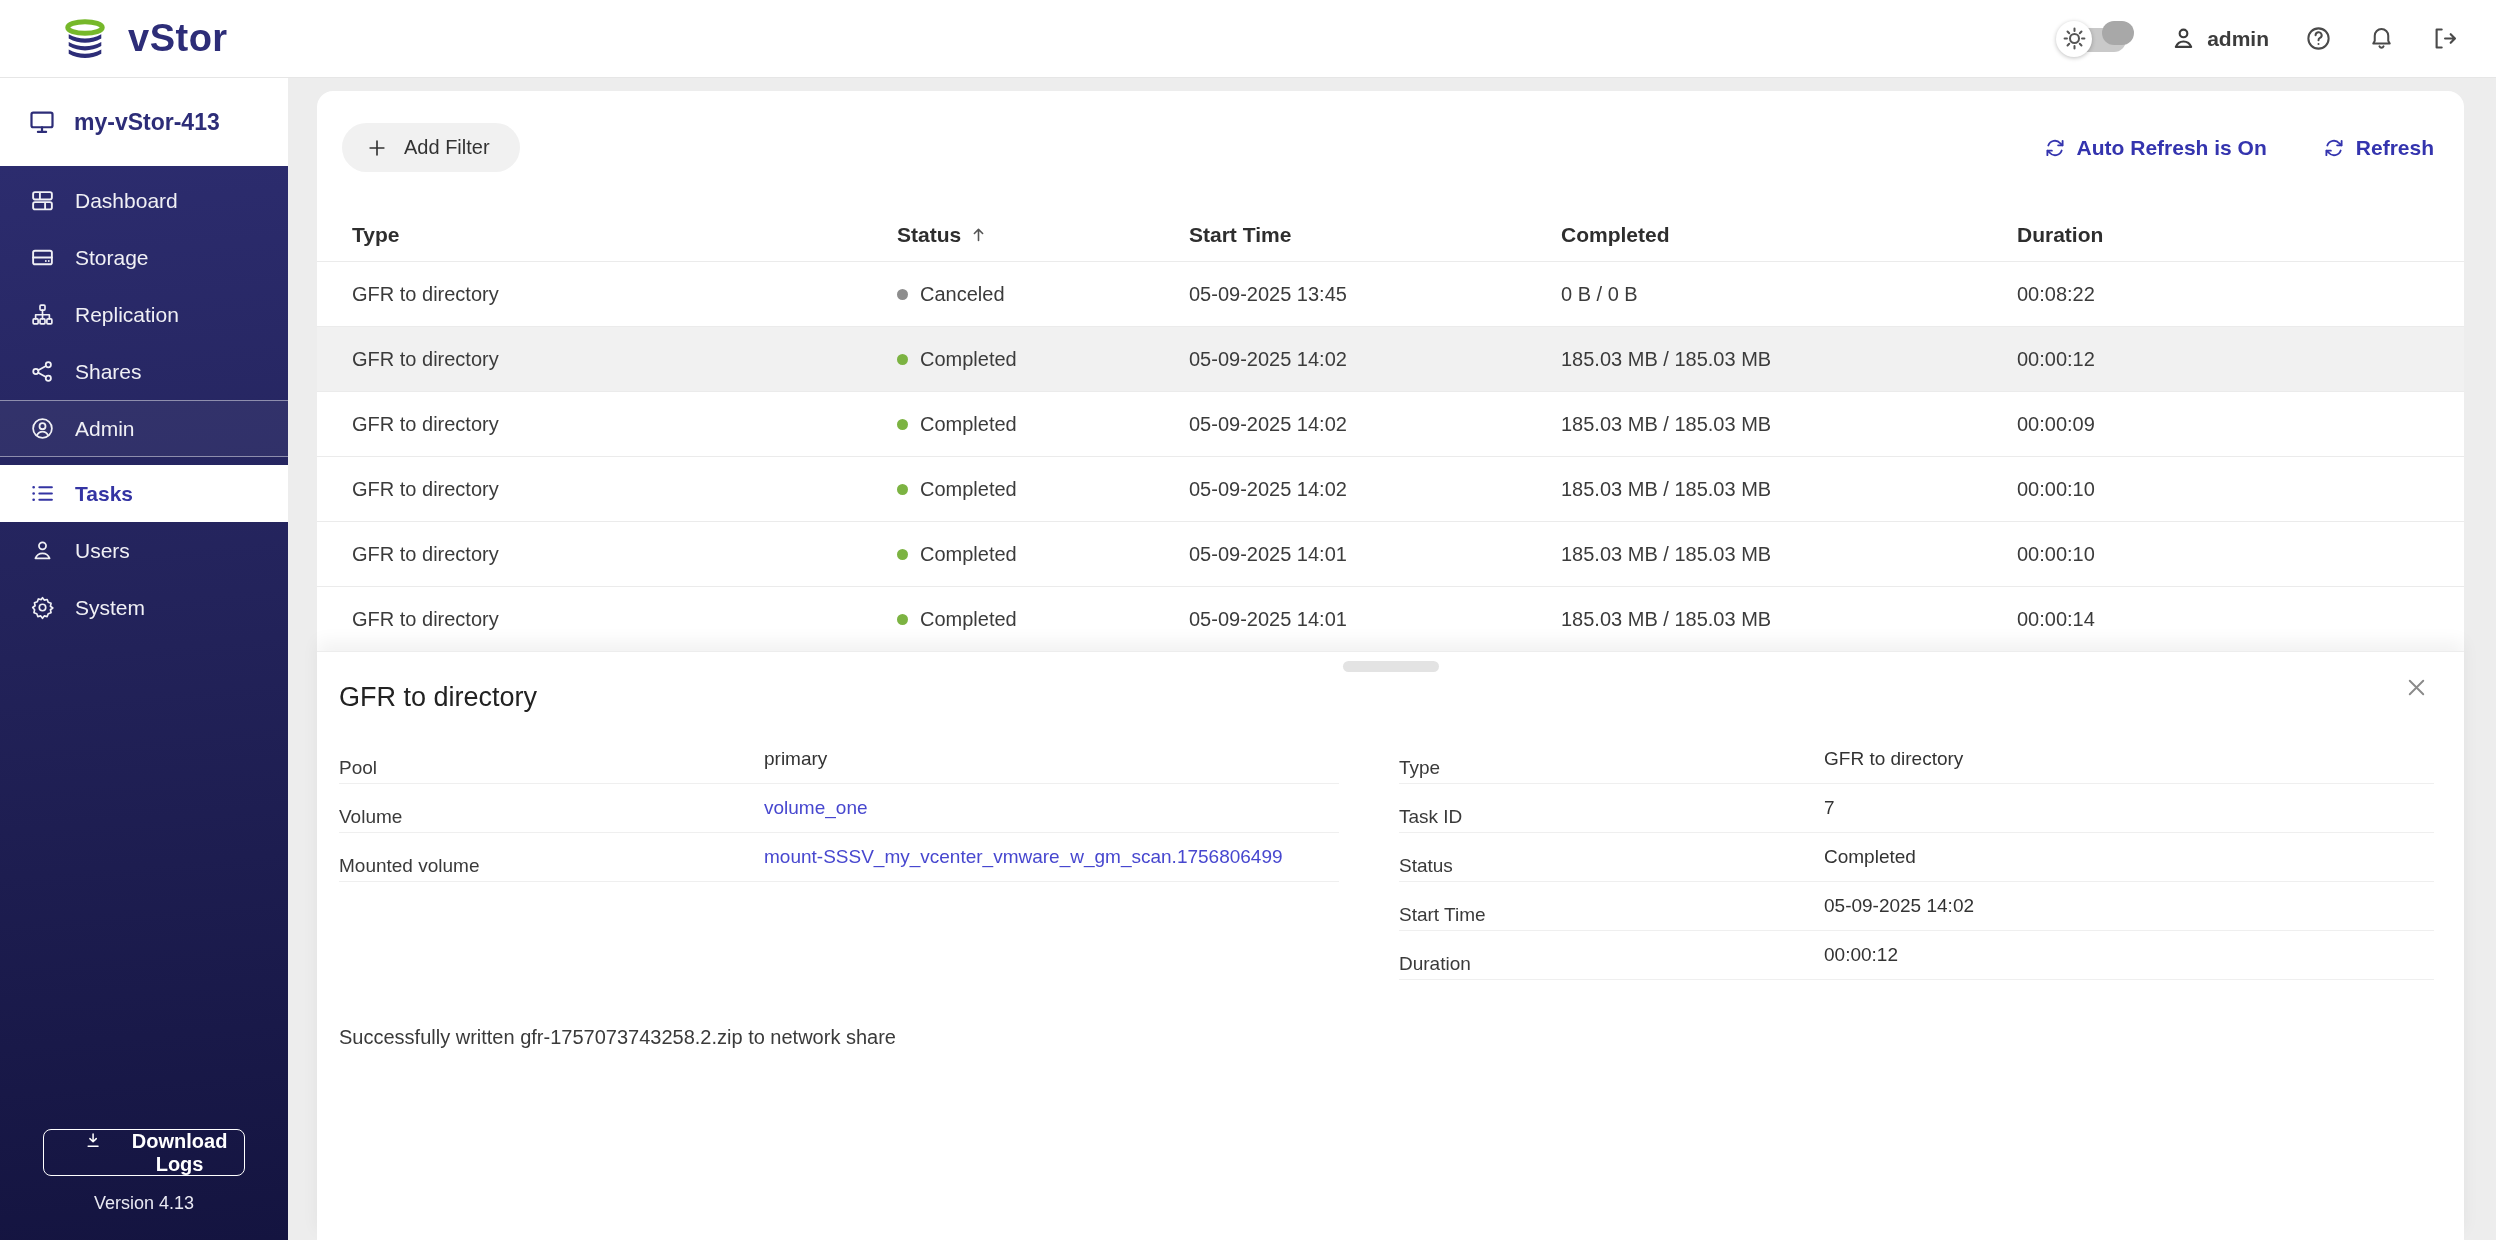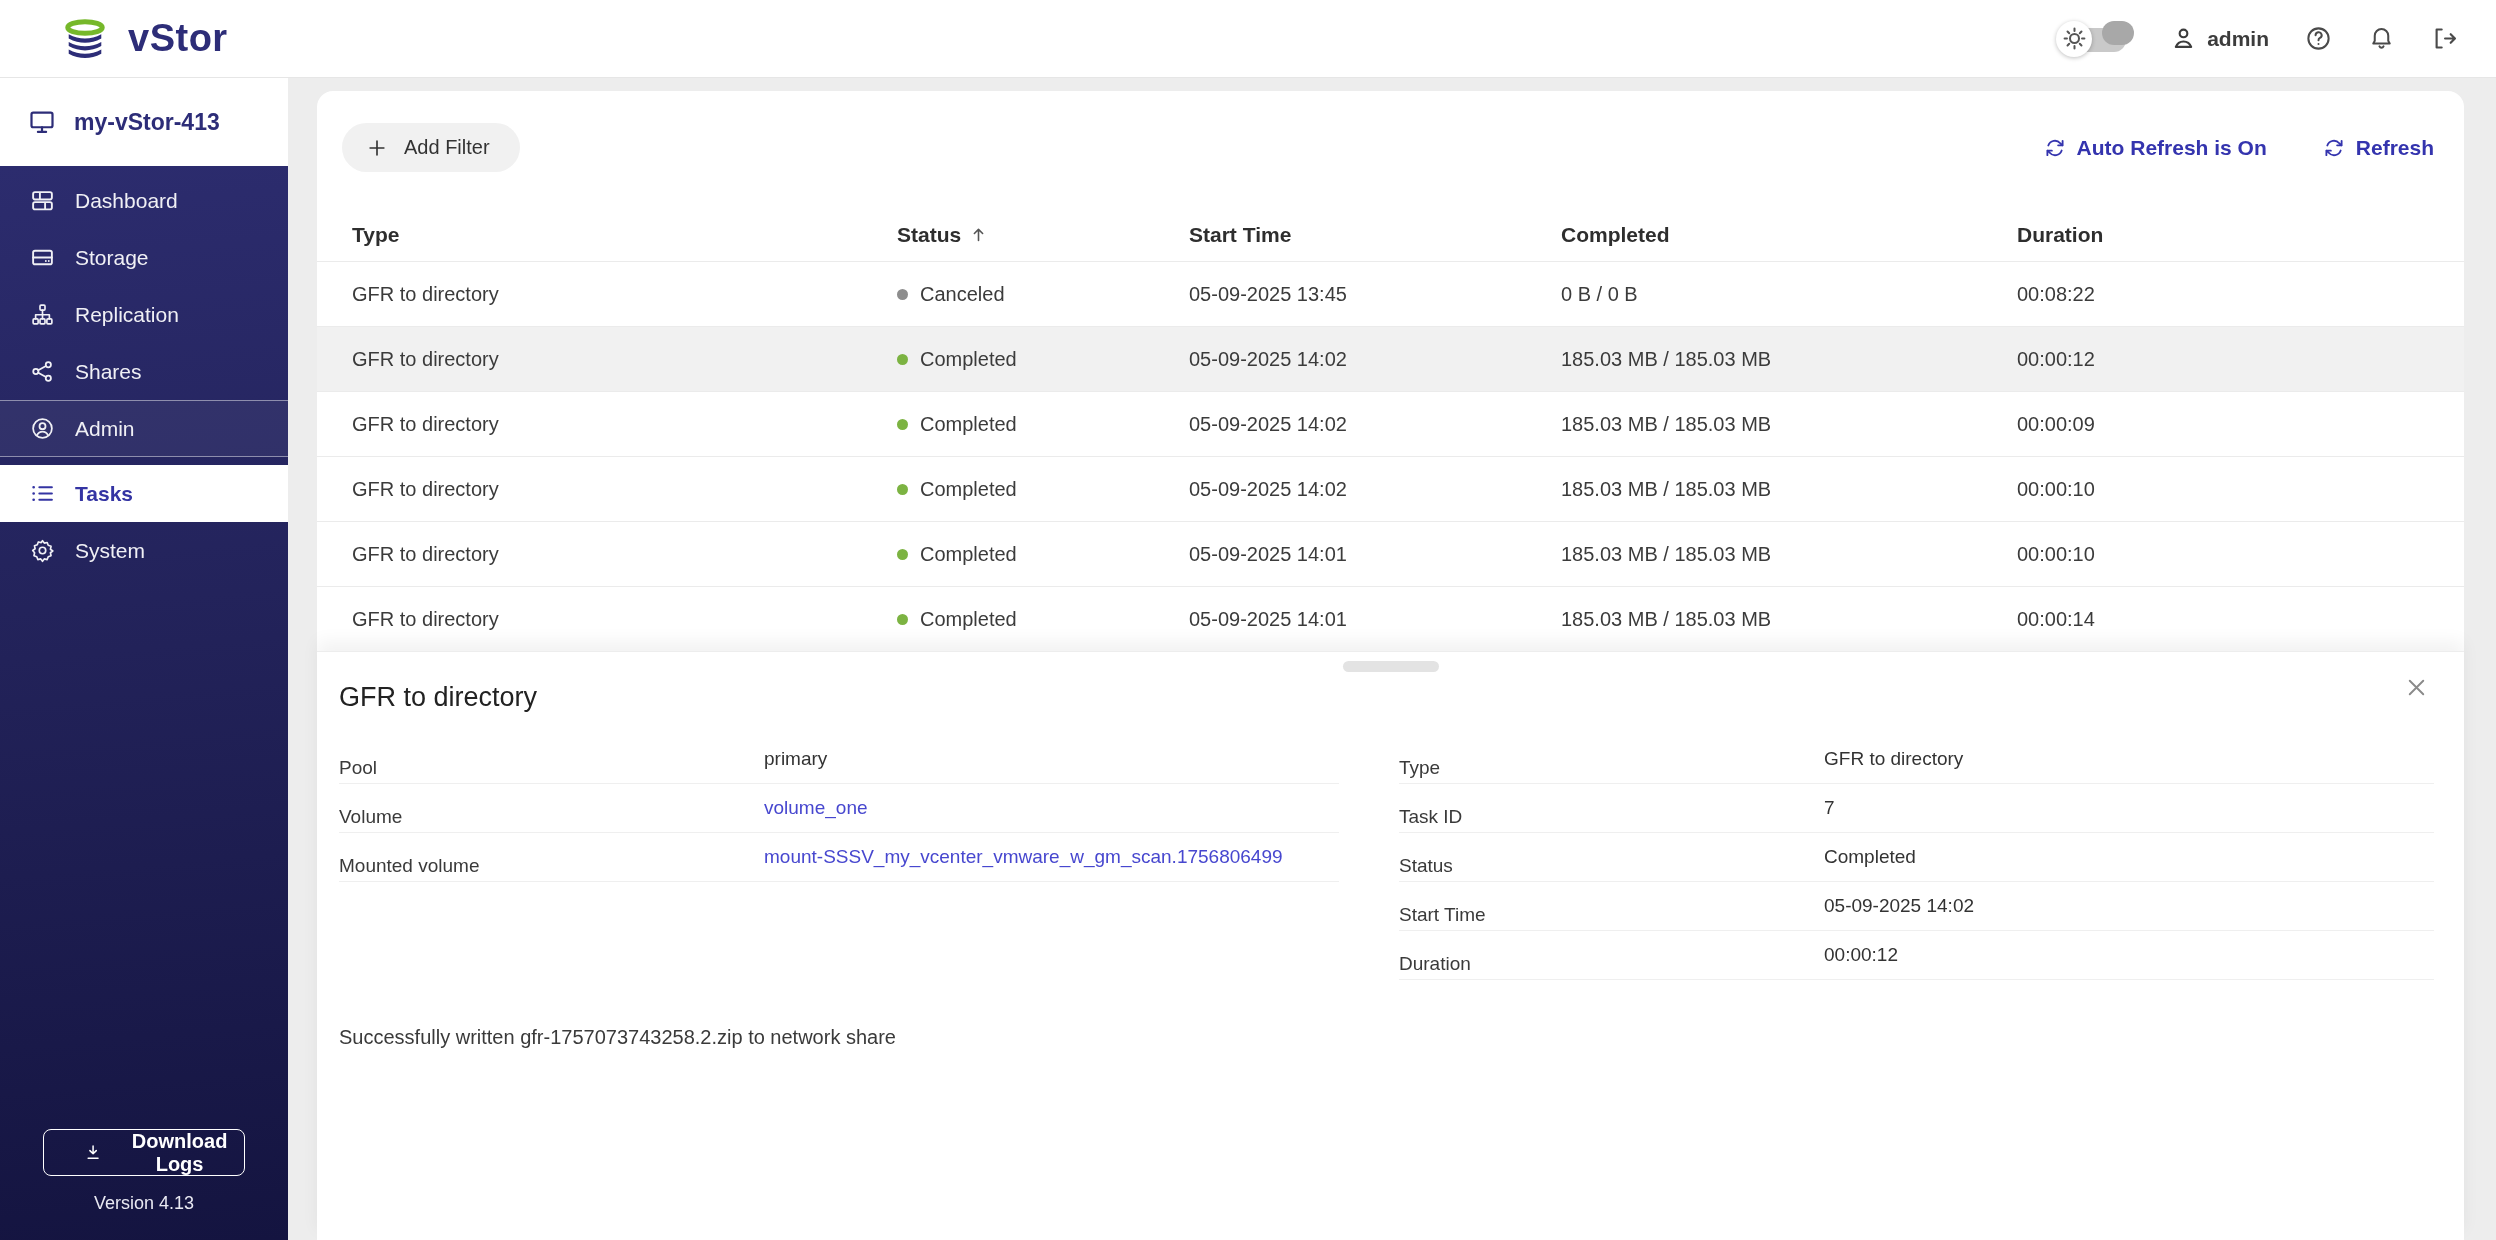--- a/index.html
+++ b/index.html
@@ -33,21 +33,21 @@
          display:flex; flex-direction:column; padding-top:6px; color:#f0f0f5; }
   .nav-item { height:57px; display:flex; align-items:center; gap:20px; padding-left:30px;
               font-size:21px; cursor:pointer; }
   .nav-item .nicon { width:25px; height:25px; flex:none; }
   .nav-item.group { background:rgba(255,255,255,.05);
                     border-top:1px solid rgba(255,255,255,.45);
                     border-bottom:1px solid rgba(255,255,255,.45); }
   .nav-item.active { background:#fff; color:#3434a3; font-weight:bold; margin-top:8px; }
   .sidebar-bottom { margin-top:auto; padding-bottom:26px; display:flex; flex-direction:column; align-items:center; }
   .dl-btn { width:202px; height:47px; border:1.6px solid #fff; border-radius:8px; background:transparent;
-            color:#fff; font-size:20px; font-weight:bold; display:flex; align-items:center; justify-content:center;
+            color:#fff; font-size:20px; font-weight:bold; display:flex; justify-content:center;
             gap:13px; cursor:pointer; font-family:inherit;padding-left:40px; }
   .version { margin-top:17px; font-size:18px; color:#e9e9f2; }
 
   
   .content { flex:1; padding:13px 32px 0 29px; }
   .card { background:#fff; border-radius:16px 16px 0 0; height:100%; display:flex; flex-direction:column; }
 
   .toolbar { display:flex; justify-content:space-between; align-items:center; padding:32px 30px 0 25px; }
   .addfilter { height:49px; border:none; background:#f1f1f1; border-radius:25px; padding:0 30px 0 24px;
                display:flex; align-items:center; gap:16px; font-size:20px; color:#333; cursor:pointer; font-family:inherit; }
@@ -189,20 +189,27 @@
           <path d="M6.7 18.3c1.2-2.2 3.1-3.4 5.3-3.4s4.1 1.2 5.3 3.4"></path>
         </svg>
         <span>Admin</span>
       </div>
       <div class="nav-item active">
         <svg class="nicon" viewBox="0 0 24 24" fill="none" stroke="currentColor" stroke-width="2" stroke-linecap="round">
           <path d="M9 6h12M9 12h12M9 18h12"></path>
           <path d="M3.5 6h.01M3.5 12h.01M3.5 18h.01" stroke-width="2.6"></path>
         </svg>
         <span>Tasks</span>
+      </div>
+      <div class="nav-item">
+        <svg class="nicon" viewBox="0 0 24 24" fill="none" stroke="currentColor" stroke-width="1.7" stroke-linecap="round" stroke-linejoin="round">
+          <circle cx="12" cy="7.5" r="3.4"></circle>
+          <path d="M5.2 19.5c1.2-3.2 3.7-4.8 6.8-4.8s5.6 1.6 6.8 4.8z"></path>
+        </svg>
+        <span>Users</span>
       </div>
       <div class="nav-item">
         <svg class="nicon" viewBox="0 0 24 24" fill="none" stroke="currentColor" stroke-width="1.6" stroke-linejoin="round">
           <circle cx="12" cy="12" r="3.1"></circle>
           <path d="M12 2.6l1.7 2.3 2.8-.6 1 2.7 2.7 1-.6 2.8 2.3 1.7-2.3 1.7.6 2.8-2.7 1-1 2.7-2.8-.6-1.7 2.3-1.7-2.3-2.8.6-1-2.7-2.7-1 .6-2.8L2.6 12l2.3-1.7-.6-2.8 2.7-1 1-2.7 2.8.6z"></path>
         </svg>
         <span>System</span>
       </div>
 
       <div class="sidebar-bottom">

